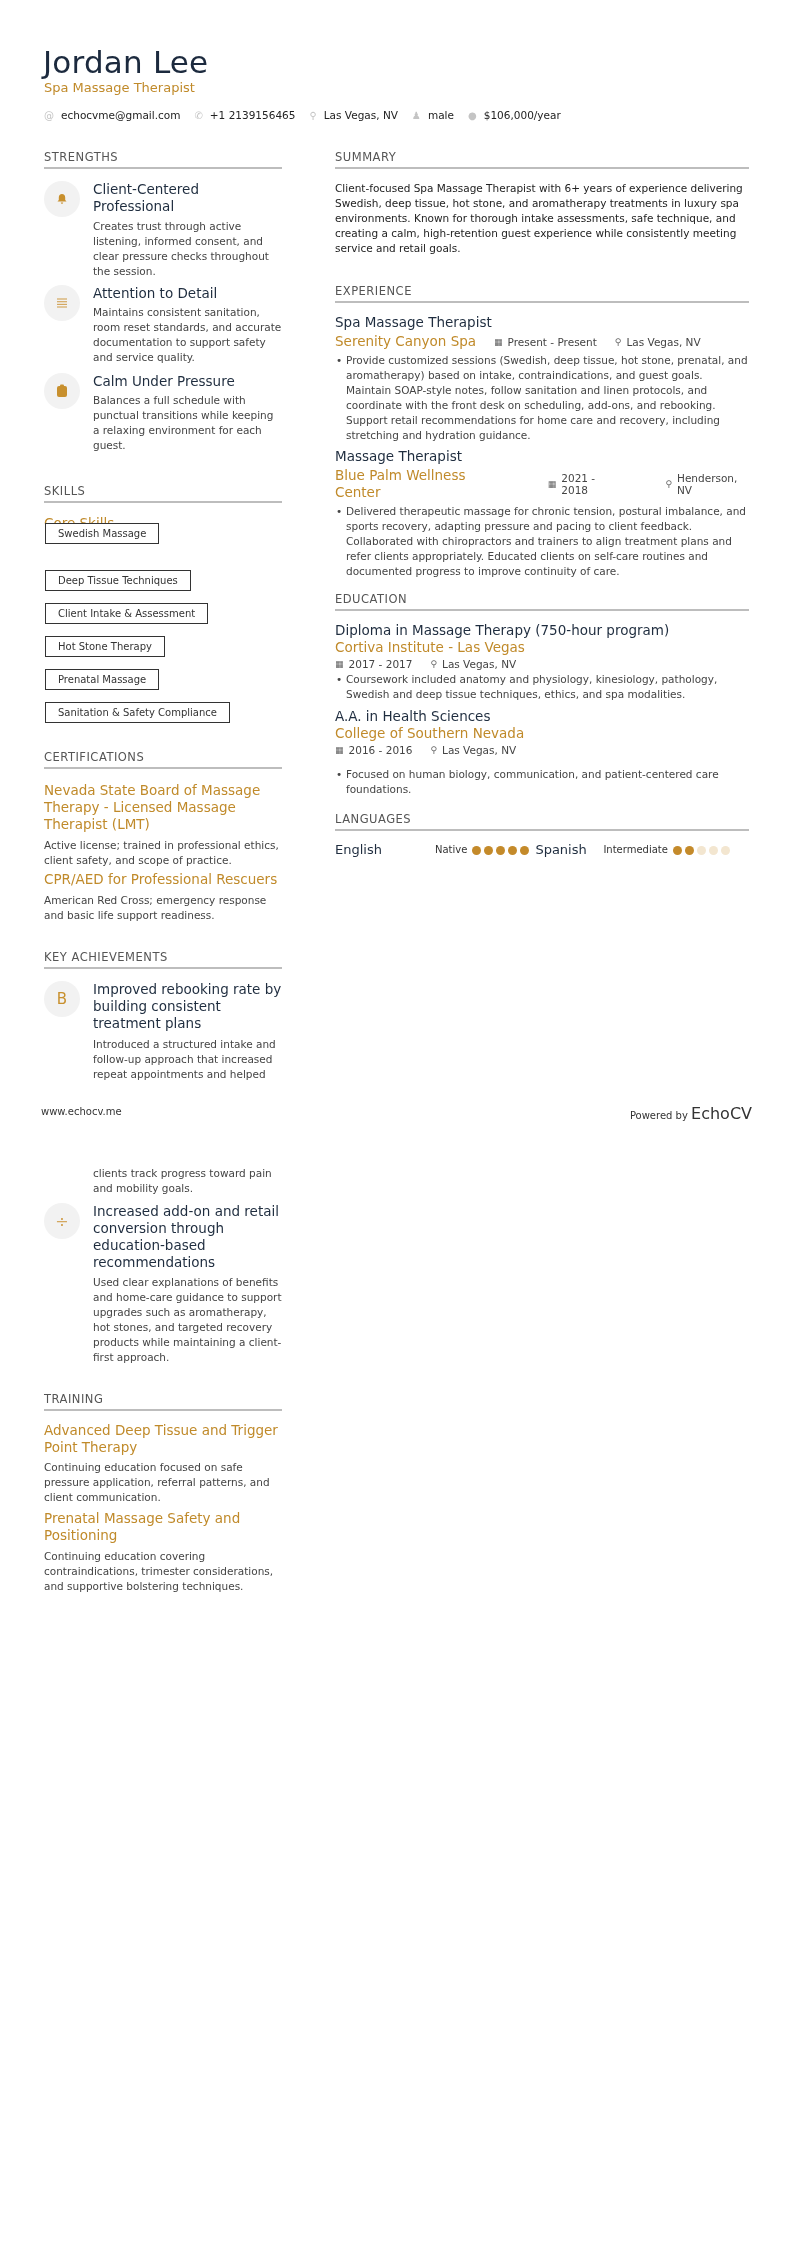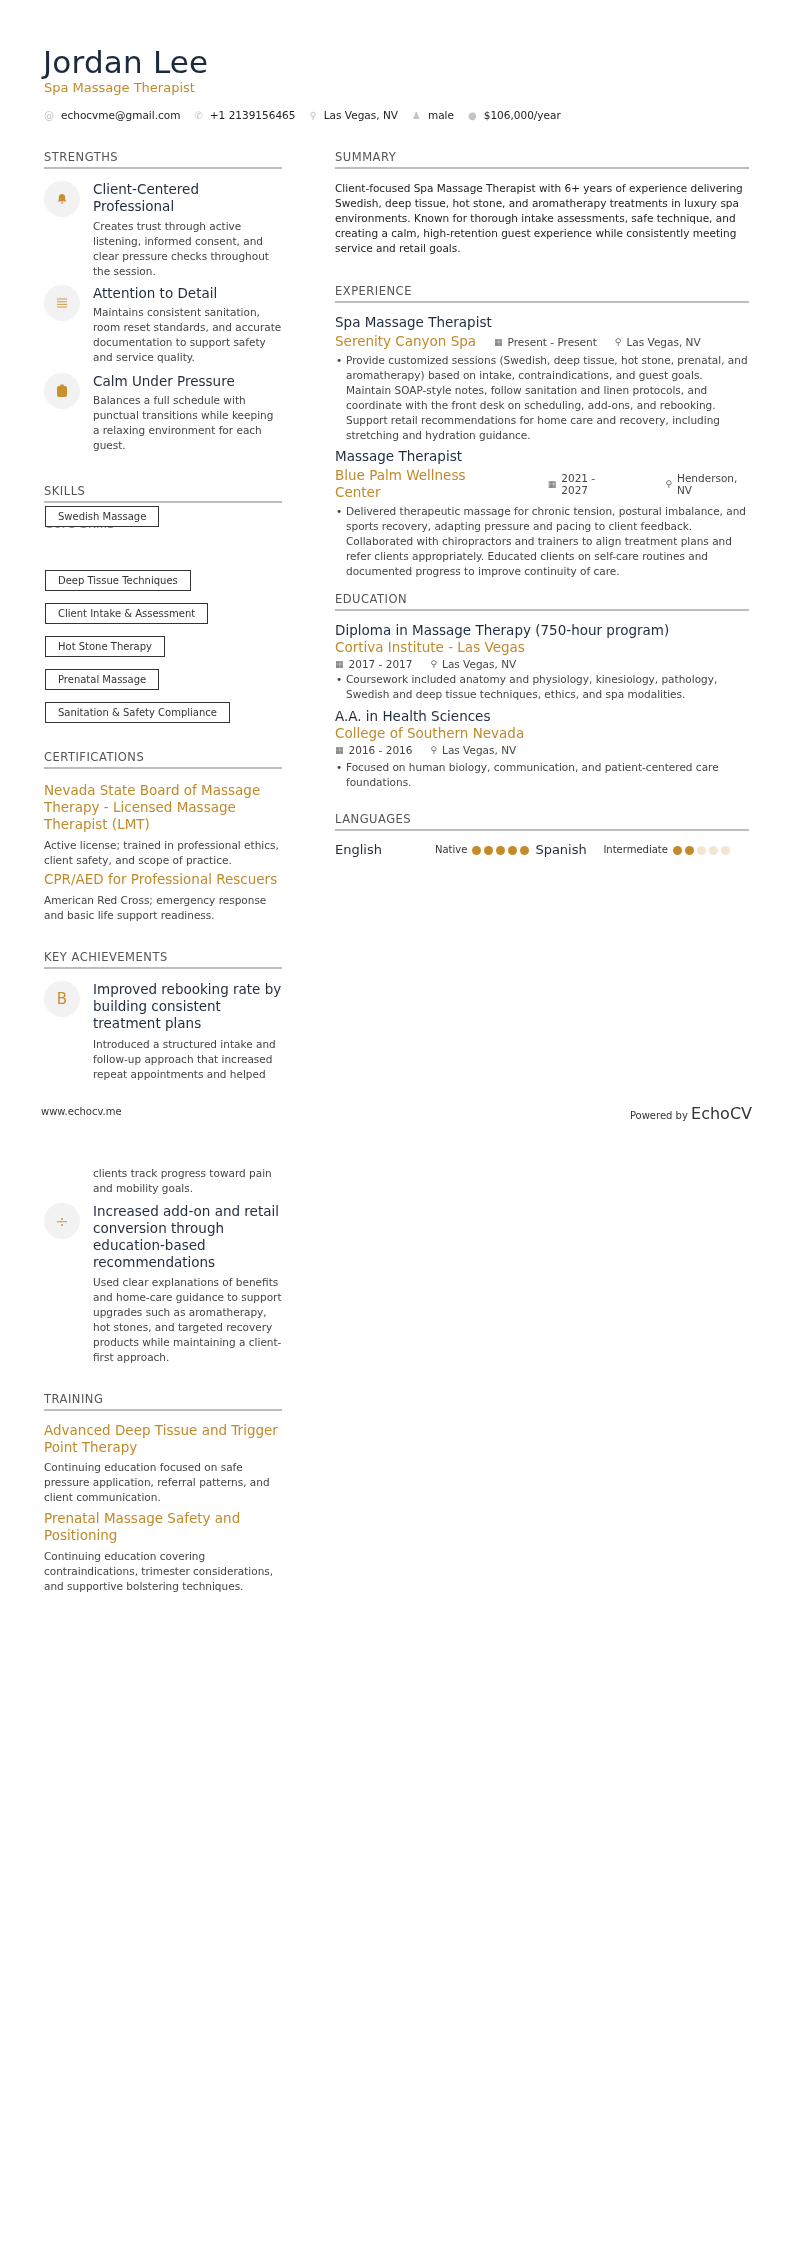--- a/index.html
+++ b/index.html
@@ -89,21 +89,21 @@
         <rect x="1" y="2" width="10" height="11" rx="2" fill="#c8902e"></rect>
         <rect x="4" y="0.5" width="4" height="3" rx="1" fill="#c8902e"></rect>
       </svg>
     </div>
   <div class="str-title" style="top:0;">Calm Under Pressure</div>
   <div class="str-desc" style="top:20px;">Balances a full schedule with punctual transitions while keeping a relaxing environment for each guest.</div>
 </div>
 
 <div class="abs left sec-h" style="top:484px;">SKILLS</div>
 <div class="abs gold-h" style="left:44px; top:515px;">Core Skills</div>
-<div class="tag" style="top:506px;">Swedish Massage</div>
+<div class="tag" style="top:523px;">Swedish Massage</div>
 <div class="tag" style="top:570px;">Deep Tissue Techniques</div>
 <div class="tag" style="top:603px;">Client Intake &amp; Assessment</div>
 <div class="tag" style="top:636px;">Hot Stone Therapy</div>
 <div class="tag" style="top:669px;">Prenatal Massage</div>
 <div class="tag" style="top:702px;">Sanitation &amp; Safety Compliance</div>
 
 <div class="abs left sec-h" style="top:750px;">CERTIFICATIONS</div>
 <div class="abs left gold-h" style="top:782px;">Nevada State Board of Massage Therapy - Licensed Massage Therapist (LMT)</div>
 <div class="abs left body-txt" style="top:838px;">Active license; trained in professional ethics, client safety, and scope of practice.</div>
 <div class="abs left gold-h" style="top:871px;">CPR/AED for Professional Rescuers</div>
@@ -154,21 +154,21 @@
   </div>
   <div class="bullet" style="margin-top:3px;">Provide customized sessions (Swedish, deep tissue, hot stone, prenatal, and aromatherapy) based on intake, contraindications, and guest goals. Maintain SOAP-style notes, follow sanitation and linen protocols, and coordinate with the front desk on scheduling, add-ons, and rebooking. Support retail recommendations for home care and recovery, including stretching and hydration guidance.</div>
 </div>
 
 <div class="abs right" style="top:448px;">
   <div class="exp-title">Massage Therapist</div>
   <div style="display:flex; align-items:center; margin-top:3px;gap:28px;">
     <span class="gold-h" style="margin-right:18px;">Blue Palm Wellness Center</span>
     <span class="meta" style="margin-right:18px;">
         <span class="mi">▦</span>
-        <span>2021 - 2027</span>
+        <span>2021 - 2018</span>
       </span>
     <span class="meta">
         <span class="mi">⚲</span>
         <span>Henderson, NV</span>
       </span>
   </div>
   <div class="bullet" style="margin-top:3px;">Delivered therapeutic massage for chronic tension, postural imbalance, and sports recovery, adapting pressure and pacing to client feedback. Collaborated with chiropractors and trainers to align treatment plans and refer clients appropriately. Educated clients on self-care routines and documented progress to improve continuity of care.</div>
 </div>
 
 <div class="abs right sec-h" style="top:592px;">EDUCATION</div>
@@ -195,21 +195,21 @@
   <div style="display:flex; align-items:center; margin-top:2px;">
     <span class="meta" style="margin-right:18px;">
         <span class="mi">▦</span>
         <span>2016 - 2016</span>
       </span>
     <span class="meta">
         <span class="mi">⚲</span>
         <span>Las Vegas, NV</span>
       </span>
   </div>
-  <div class="bullet" style="margin-top:4px;">Focused on human biology, communication, and patient-centered care foundations.</div>
+  <div class="bullet" style="margin-top:11px;">Focused on human biology, communication, and patient-centered care foundations.</div>
 </div>
 
 <div class="abs right sec-h" style="top:812px;">LANGUAGES</div>
 <div class="abs right" style="top:840px; display:flex; align-items:center;">
   <span class="exp-title" style="font-size:13px; width:100px;">English</span>
   <span style="font-size:10px; color:#333; margin-right:2px;">Native</span>
   <span style="margin-right:6px;">
     <span class="dot" style="background:#c48a2a;"></span><span class="dot" style="background:#c48a2a;"></span><span class="dot" style="background:#c48a2a;"></span><span class="dot" style="background:#c48a2a;"></span><span class="dot" style="background:#c48a2a;"></span>
   </span>
   <span class="exp-title" style="font-size:13px; width:68px;">Spanish</span>

